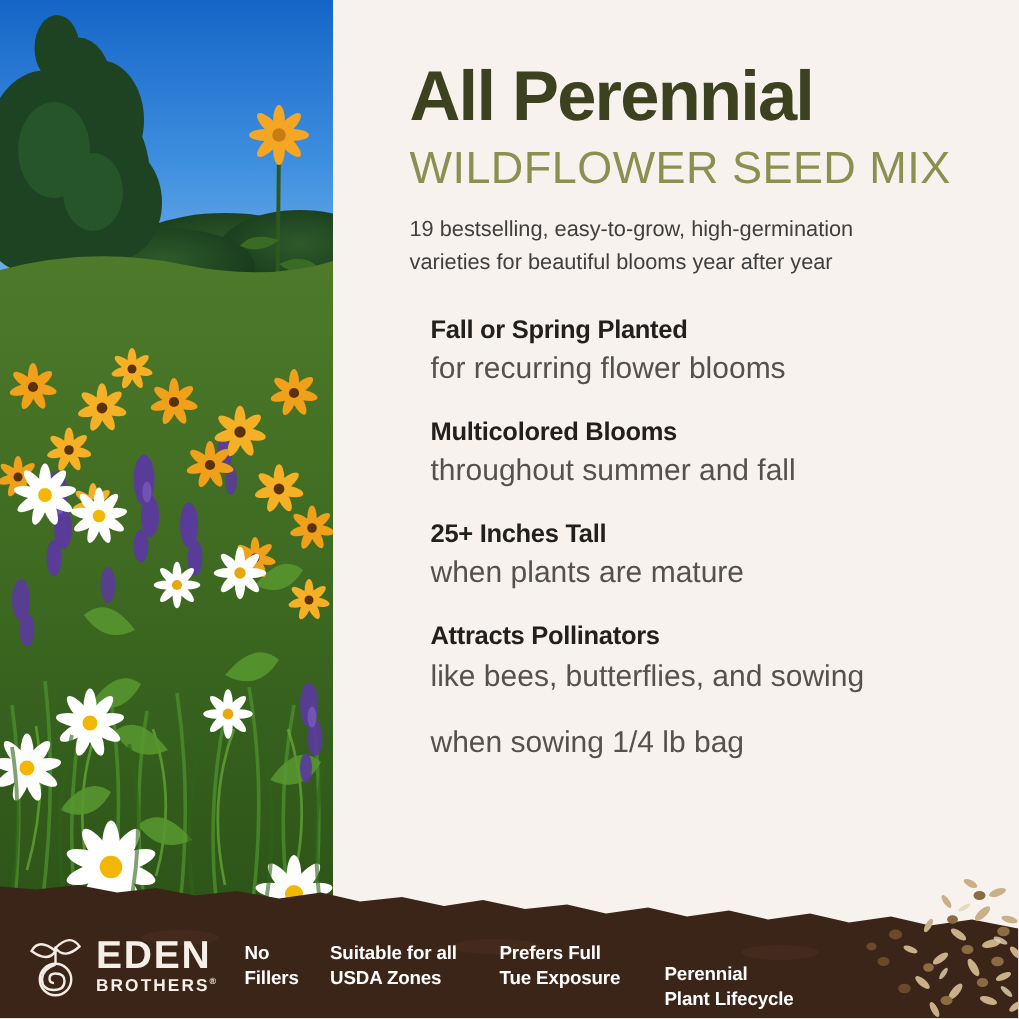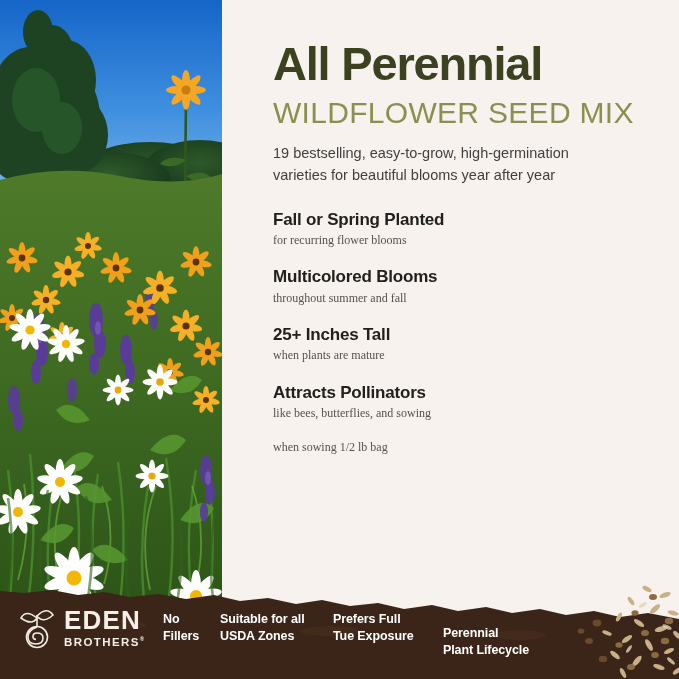--- a/index.html
+++ b/index.html
@@ -25,35 +25,35 @@
   }
   .subtitle {
     font-size:30px; color:#8a9150; letter-spacing:0.3px;
     line-height:1.1; margin-top:9px; font-weight:400;
   }
   .intro {
     font-size:14.5px; color:#3f3f3f; line-height:1.5;
     margin-top:14px; max-width:350px;
   }
   .features { margin-top:22px; }
-  .feature { margin-bottom:18px; }
+  .feature { margin-bottom:18px;margin-left:14px; }
   .feature .f-head {
     font-size:17px; font-weight:bold; color:#22201e;
     letter-spacing:-0.2px; line-height:1.25;
   }
   .feature .f-sub {
-    font-size:12px; color:#55514e; line-height:1.3; margin-top:3px;font-family:Liberation Serif, serif;
+    font-size:20px; color:#55514e; line-height:1.3; margin-top:3px;
   }
 
   
   #banner { position:absolute; left:0; bottom:0; width:679px; height:100px; }
   #banner .soil-svg { position:absolute; left:0; bottom:0; width:679px; height:100px; }
 
   #footer-row {
-    position:absolute; left:0; bottom:16px; width:603px; height:72px;
+    position:absolute; left:0; bottom:0; width:603px; height:72px;
     display:flex; align-items:center;
   }
   #logo { position:absolute; left:16px; top:14px; display:flex; align-items:center; }
   #logo .mark { width:42px; height:46px; }
   #logo .wordmark { margin-left:6px; color:#f2ece4; }
   #logo .eden {
     font-size:26px; font-weight:bold; letter-spacing:1.2px; line-height:1; color:#f5efe7;
   }
   #logo .brothers {
     font-size:11.5px; font-weight:bold; letter-spacing:1.4px;
@@ -526,21 +526,21 @@
       </div>
       <div class="feature">
         <div class="f-head">25+ Inches Tall</div>
         <div class="f-sub">when plants are mature</div>
       </div>
       <div class="feature">
         <div class="f-head">Attracts Pollinators</div>
         <div class="f-sub">like bees, butterflies, and sowing</div>
       </div>
       <div class="feature">
-        <div class="f-sub">when sowing 1/2 lb bag</div>
+        <div class="f-sub">when sowing 1/4 lb bag</div>
       </div>
     </div>
   </div>
 
   <div id="banner">
     <svg class="soil-svg" viewBox="0 0 679 100" preserveAspectRatio="none">
       <path d="M0 12
                L24 14 L52 11 L78 16 L104 13 L130 18 L158 15 L186 20 L214 16
                L240 22 L268 19 L296 25 L322 21 L350 27 L378 24 L404 30
                L432 26 L458 32 L486 28 L512 34 L540 30 L566 36 L594 32

